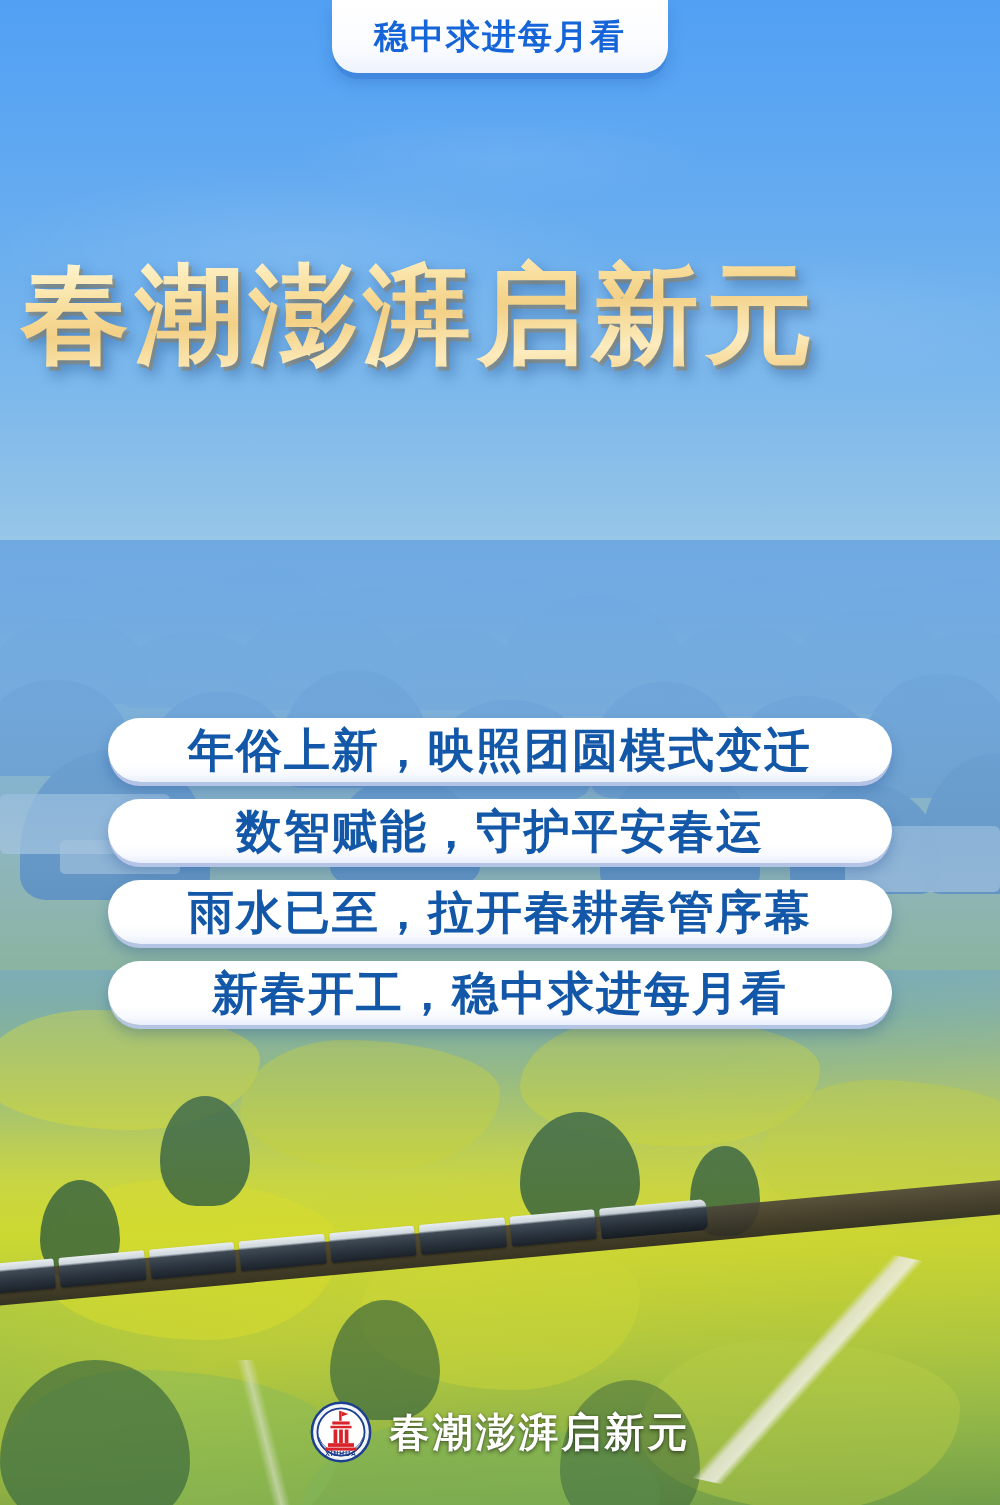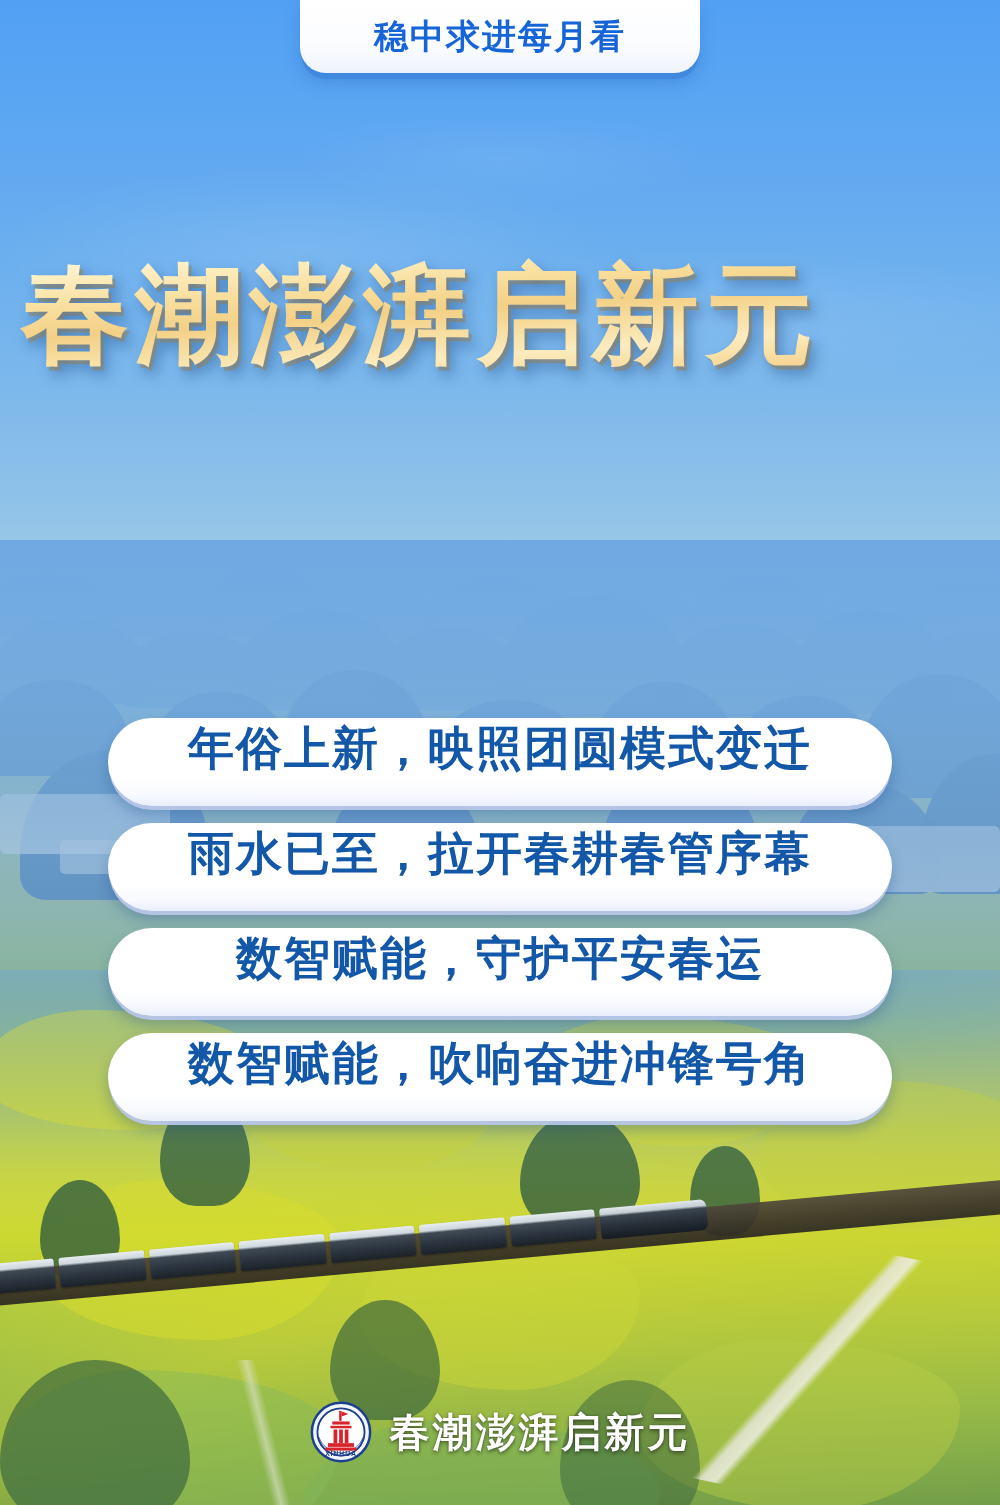--- a/index.html
+++ b/index.html
@@ -159,21 +159,21 @@
   
   .village{ position:absolute; background:#dfe9f2; opacity:.85; }
 
   
   .banner-wrap{
     position:absolute; left:50%; top:0; transform:translateX(-50%);
     z-index:30;
   }
   .banner{
     position:relative;
-    width:400px; height:73px;
+    width:336px; height:73px;
     background:linear-gradient(180deg,#ffffff 0%,#fbfcff 62%,#eef3fb 100%);
     border-radius:0 0 26px 26px;
     display:flex; align-items:center; justify-content:center;
     box-shadow:0 7px 0 -1px rgba(56,128,218,.55), 0 10px 16px rgba(30,90,170,.28);
   }
   .banner-text{
     font-family:"Liberation Sans","DejaVu Sans",sans-serif;
     font-weight:700;
     font-size:34px;
     letter-spacing:2px;
@@ -224,24 +224,24 @@
     -webkit-text-fill-color:transparent;
     filter:drop-shadow(2px 3px 0px rgba(155,110,48,.40)) drop-shadow(4px 5px 5px rgba(26,70,130,.42));
   }
 
   
   .cards{
     position:absolute; left:0; top:718px; width:1000px; z-index:25;
     display:flex; flex-direction:column; align-items:center; gap:17px;
   }
   .card{
-    width:784px; height:88px;
+    width:784px; height:64px;
     background:linear-gradient(180deg,#ffffff 0%,#ffffff 70%,#f7f9fe 88%,#e9eefb 100%);
     border-radius:46px;
-    display:flex; align-items:flex-start; justify-content:center;
+    display:flex; align-items:flex-end; justify-content:center;
     box-shadow:0 5px 0 -1px rgba(183,198,232,.95), 0 9px 14px rgba(25,70,140,.30);
   }
   .card-text{
     font-family:"Liberation Serif","DejaVu Serif",serif;
     font-weight:700;
     font-size:46px;
     letter-spacing:2px;
     color:#1257a8;
     white-space:nowrap;
   }
@@ -360,27 +360,27 @@
 
   <div class="title-block">
     <div class="main-title">春潮澎湃启新元</div>
   </div>
 
   <div class="cards">
     <div class="card">
       <span class="card-text">年俗上新，映照团圆模式变迁</span>
     </div>
     <div class="card">
+      <span class="card-text">数智赋能，守护平安春运</span>
+    </div>
+    <div class="card">
       <span class="card-text">雨水已至，拉开春耕春管序幕</span>
     </div>
     <div class="card">
-      <span class="card-text">数智赋能，守护平安春运</span>
-    </div>
-    <div class="card">
-      <span class="card-text">数智赋能，吹响奋进冲锋号角</span>
+      <span class="card-text">新春开工，稳中求进每月看</span>
     </div>
   </div>
 
   <div class="footer">
     <span class="logo">
       <svg viewBox="0 0 100 100" width="62" height="62" aria-hidden="true">
         <circle cx="50" cy="50" r="47" fill="#f2f5f8" stroke="#1d3f8f" stroke-width="4"></circle>
         <circle cx="50" cy="50" r="38" fill="#ffffff" stroke="#1d3f8f" stroke-width="3"></circle>
         <g stroke="#1d3f8f" stroke-width="1.4" fill="none" opacity=".85">
           <path d="M14 58 A38 38 0 0 0 86 58"></path>

